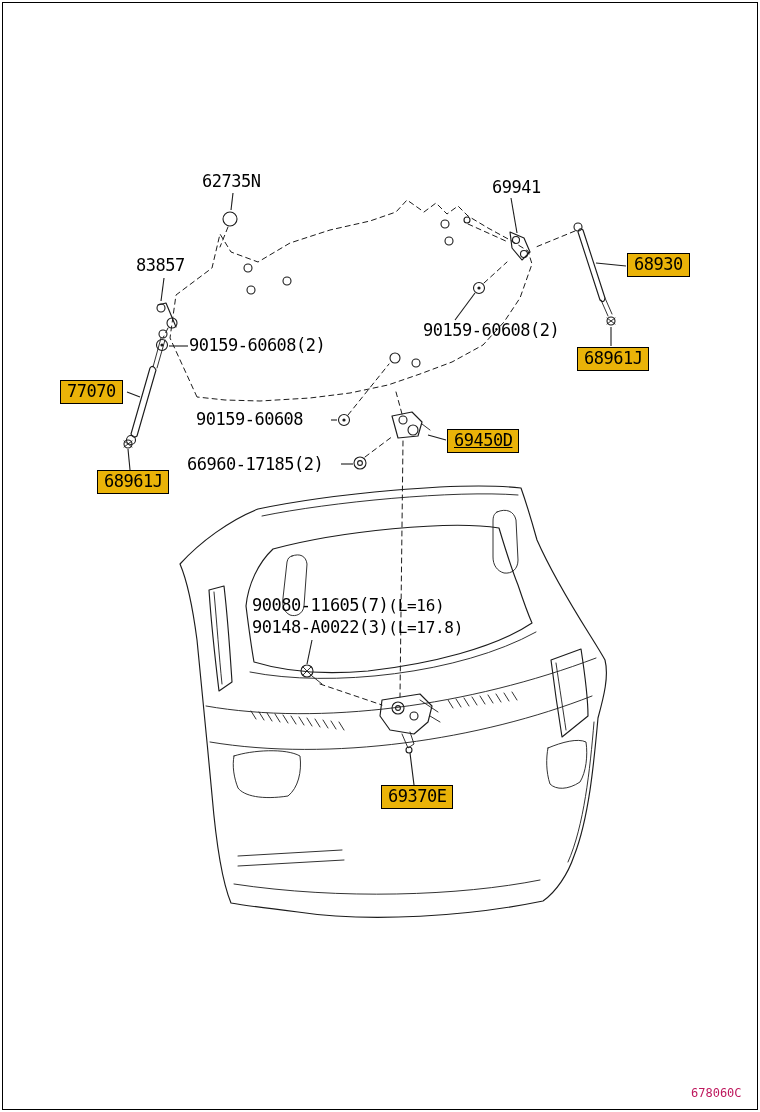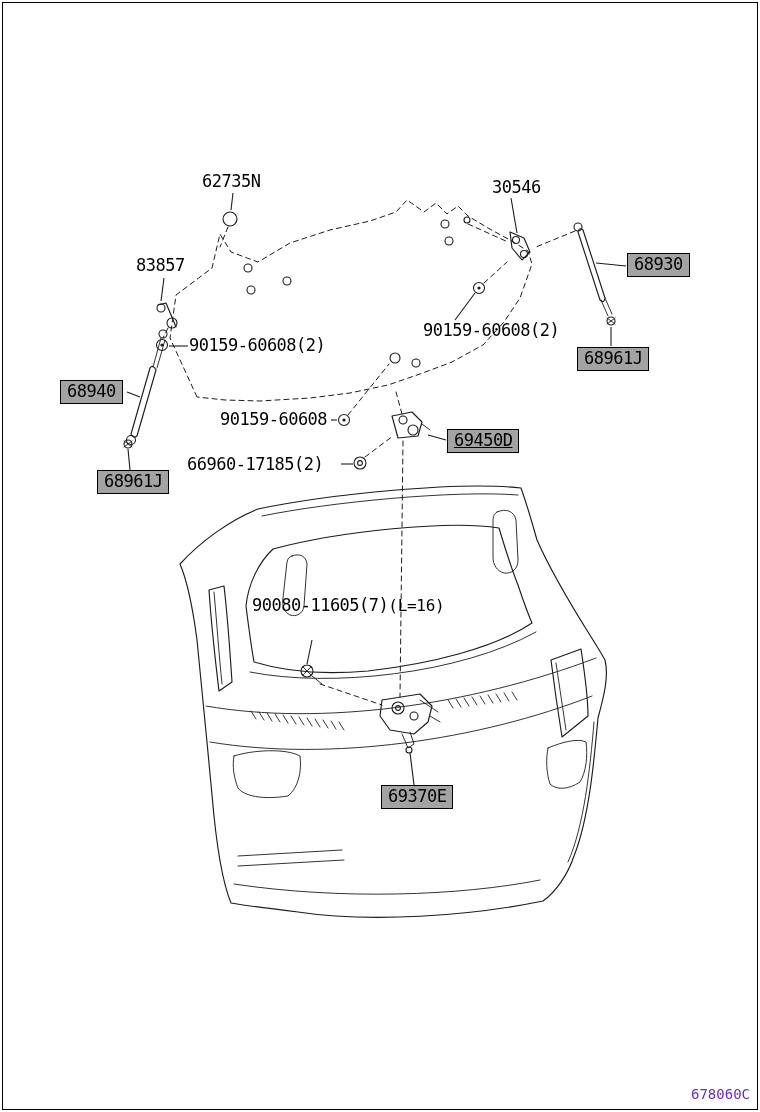--- a/index.html
+++ b/index.html
@@ -7,23 +7,23 @@
          font-family:"DejaVu Sans Mono","Liberation Mono",monospace;}
   .frame{position:absolute;inset:2px;border:1.5px solid #000;pointer-events:none;}
   svg.draw{position:absolute;left:0;top:0;width:760px;height:1112px;}
   .solid{fill:none;stroke:#1c1c1c;stroke-width:1.15;stroke-linecap:round;stroke-linejoin:round;}
   .thin{fill:none;stroke:#1c1c1c;stroke-width:0.9;stroke-linecap:round;}
   .dash{fill:none;stroke:#1c1c1c;stroke-width:1;stroke-dasharray:5 4;stroke-linecap:round;}
   .leader{fill:none;stroke:#1c1c1c;stroke-width:1.1;}
   .hole{fill:none;stroke:#1c1c1c;stroke-width:1.1;}
   .dot{fill:#1c1c1c;stroke:none;}
   .lbl{position:absolute;font-size:17px;letter-spacing:-0.5px;color:#000;white-space:nowrap;line-height:1.1;}
-  .lbl.boxed{border:1.5px solid #000;padding:1px 6px 2px 6px;background:#a3a3a3;}
+  .lbl.boxed{border:1.5px solid #000;padding:1px 6px 2px 6px;background:#eab308;}
   .lbl .suffix{font-size:16px;letter-spacing:-0.3px;}
-  .diagram-code{position:absolute;font-size:14px;letter-spacing:0;color:#6d28d9;}
+  .diagram-code{position:absolute;font-size:12px;letter-spacing:0;color:#be185d;}
 </style>
 </head>
 <body>
 
 <div class="stage">
   <div class="frame"></div>
 
   <svg class="draw" viewBox="0 0 760 1112">
 
     <g>
@@ -196,21 +196,21 @@
       <path class="leader" d="M312,640 L307,664"></path>
       <path class="leader" d="M414,785 L410,753"></path>
     </g>
   </svg>
 
   <div class="lbl" style="left:202px;top:172px;">
     <span>62735N</span>
   </div>
 
   <div class="lbl" style="left:492px;top:178px;">
-    <span>30546</span>
+    <span>69941</span>
   </div>
 
   <div class="lbl boxed" style="left:627px;top:253px;">
     <span>68930</span>
   </div>
 
   <div class="lbl" style="left:136px;top:256px;">
     <span>83857</span>
   </div>
 
@@ -220,42 +220,45 @@
 
   <div class="lbl" style="left:423px;top:321px;">
     <span>90159-60608(2)</span>
   </div>
 
   <div class="lbl boxed" style="left:577px;top:347px;">
     <span>68961J</span>
   </div>
 
   <div class="lbl boxed" style="left:60px;top:380px;">
-    <span>68940</span>
-  </div>
-
-  <div class="lbl" style="left:220px;top:410px;">
+    <span>77070</span>
+  </div>
+
+  <div class="lbl" style="left:196px;top:410px;">
     <span>90159-60608</span>
   </div>
 
   <div class="lbl boxed" style="left:447px;top:429px;text-decoration:underline;">
     <span>69450D</span>
   </div>
 
   <div class="lbl boxed" style="left:97px;top:470px;">
     <span>68961J</span>
   </div>
 
   <div class="lbl" style="left:187px;top:455px;">
     <span>66960-17185(2)</span>
   </div>
 
   <div class="lbl" style="left:252px;top:596px;">
     <span>90080-11605(7)</span><span class="suffix">(L=16)</span>
   </div>
 
+  <div class="lbl" style="left:252px;top:618px;">
+    <span>90148-A0022(3)</span><span class="suffix">(L=17.8)</span>
+  </div>
 
   <div class="lbl boxed" style="left:381px;top:785px;text-align:center;">
     <span>69370E</span>
   </div>
 
   <div class="diagram-code" style="left:691px;top:1086px;">678060C</div>
 </div>
 
 </body></html>

